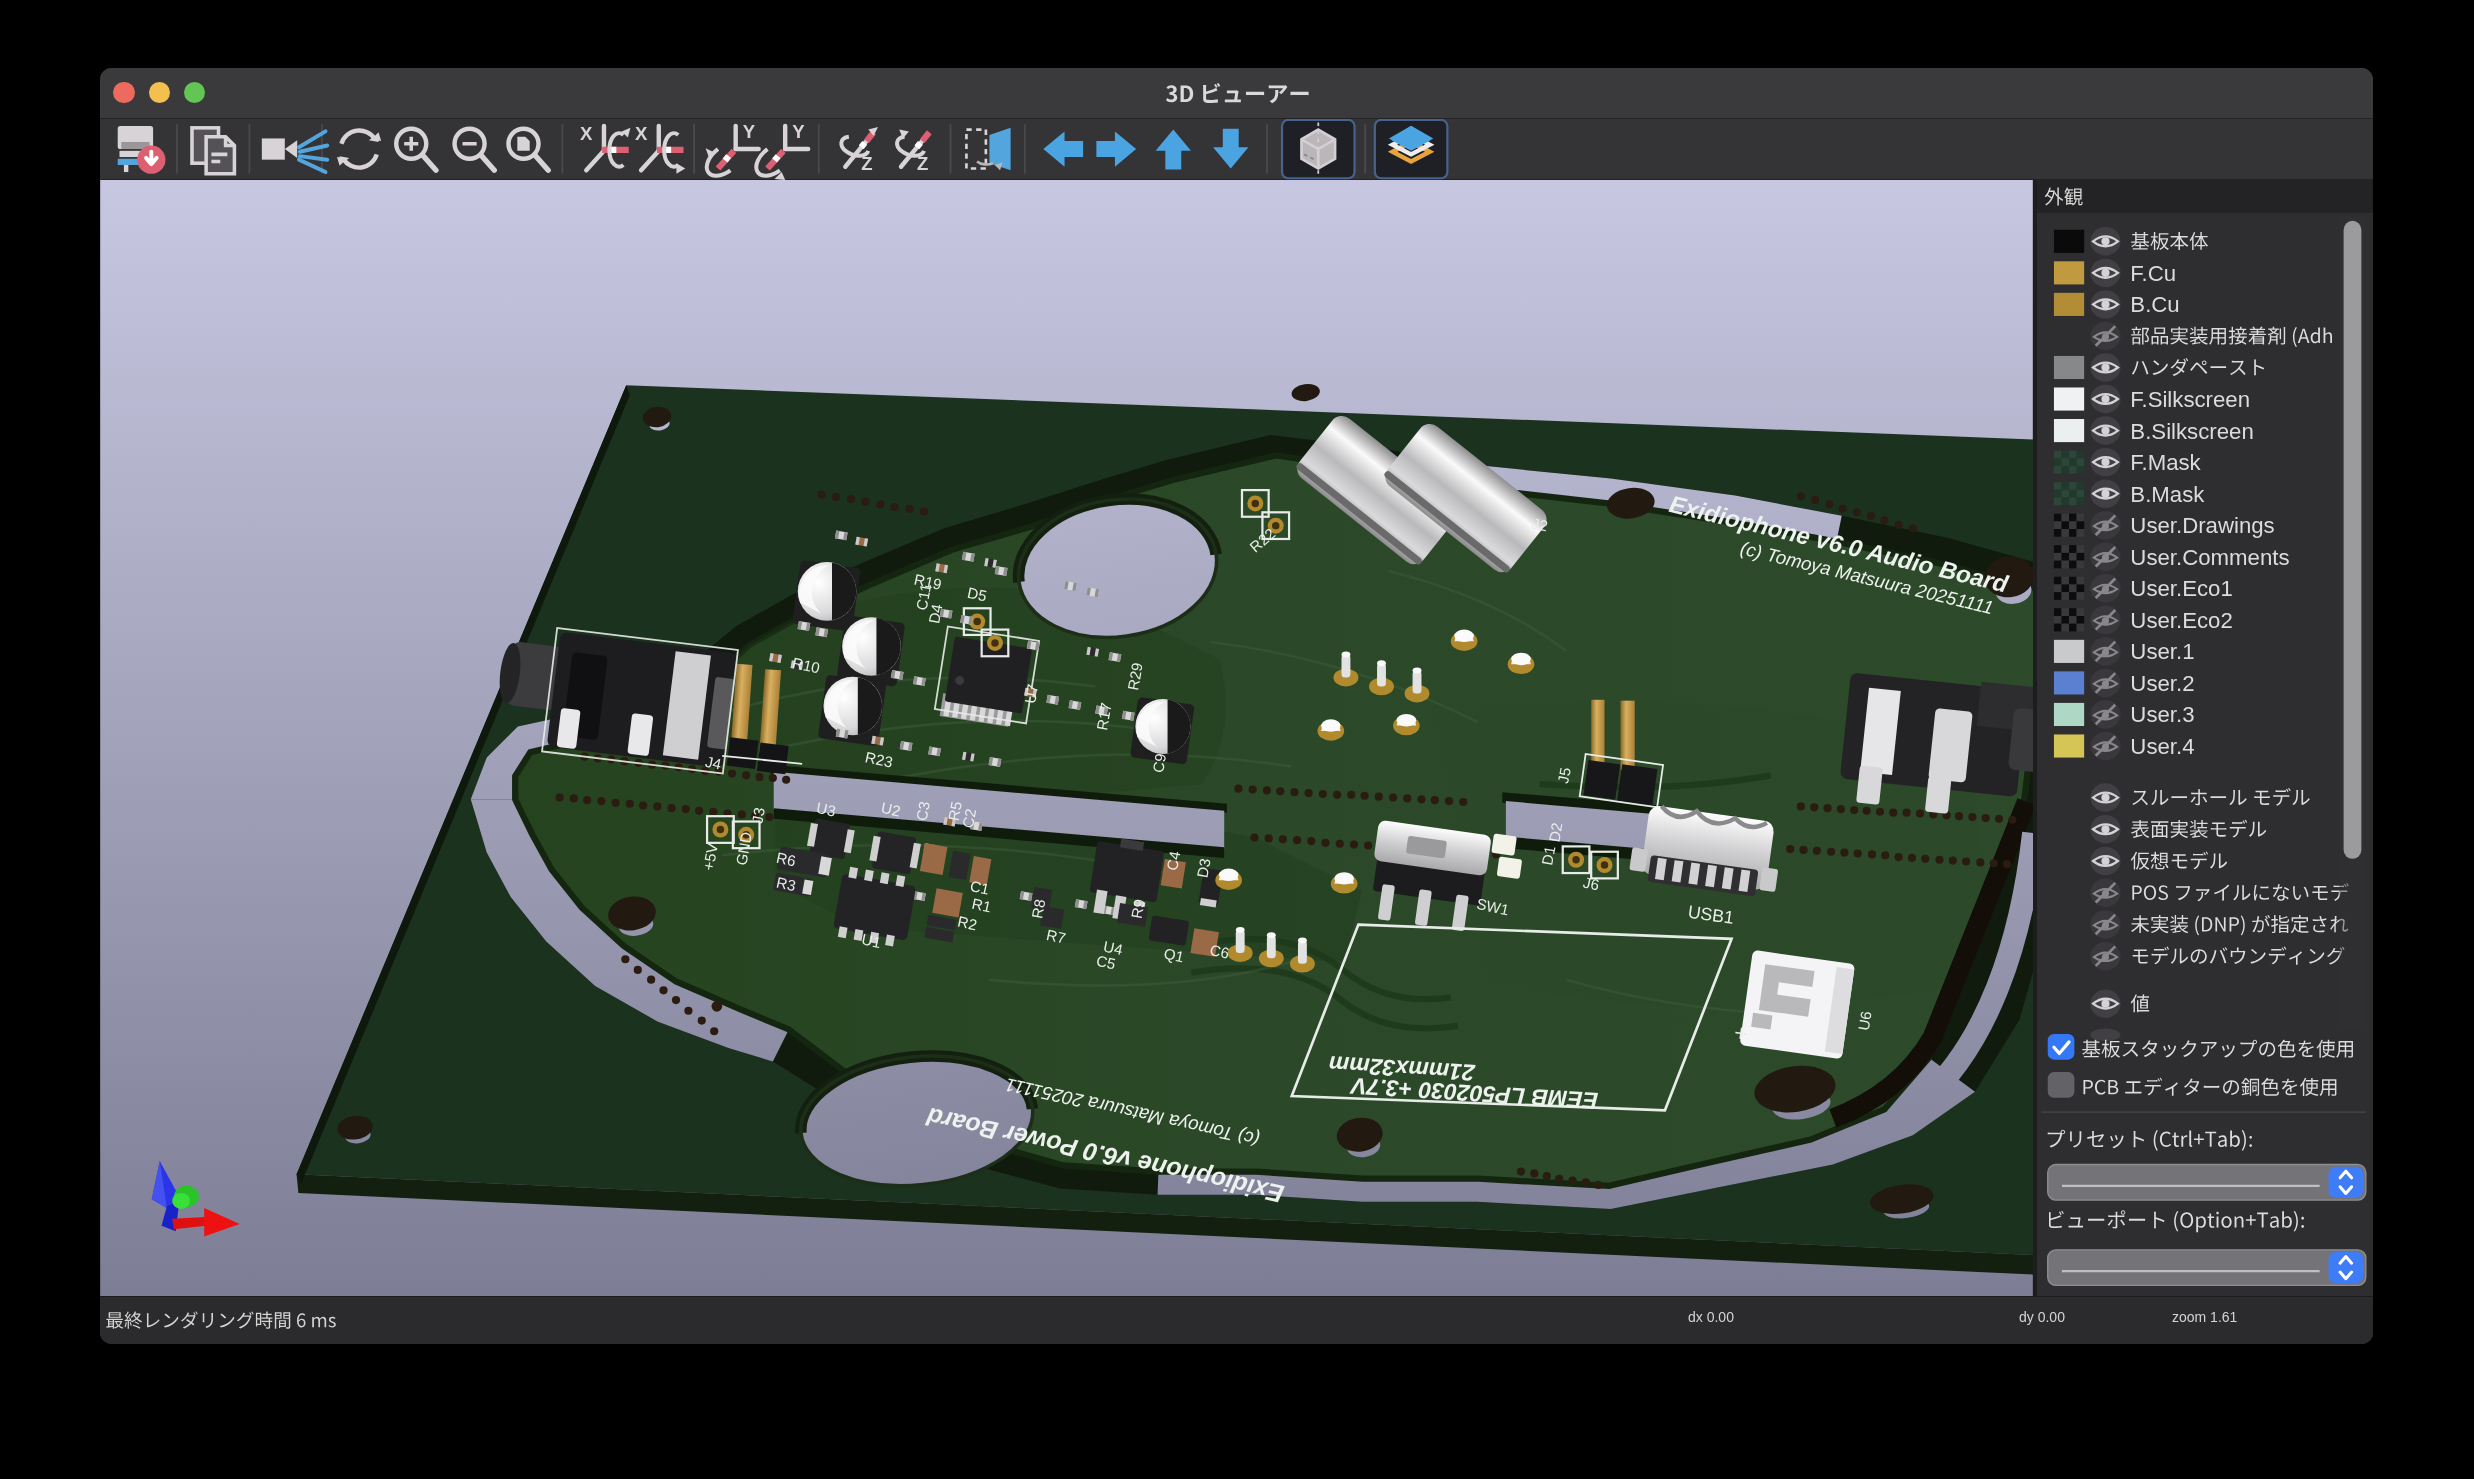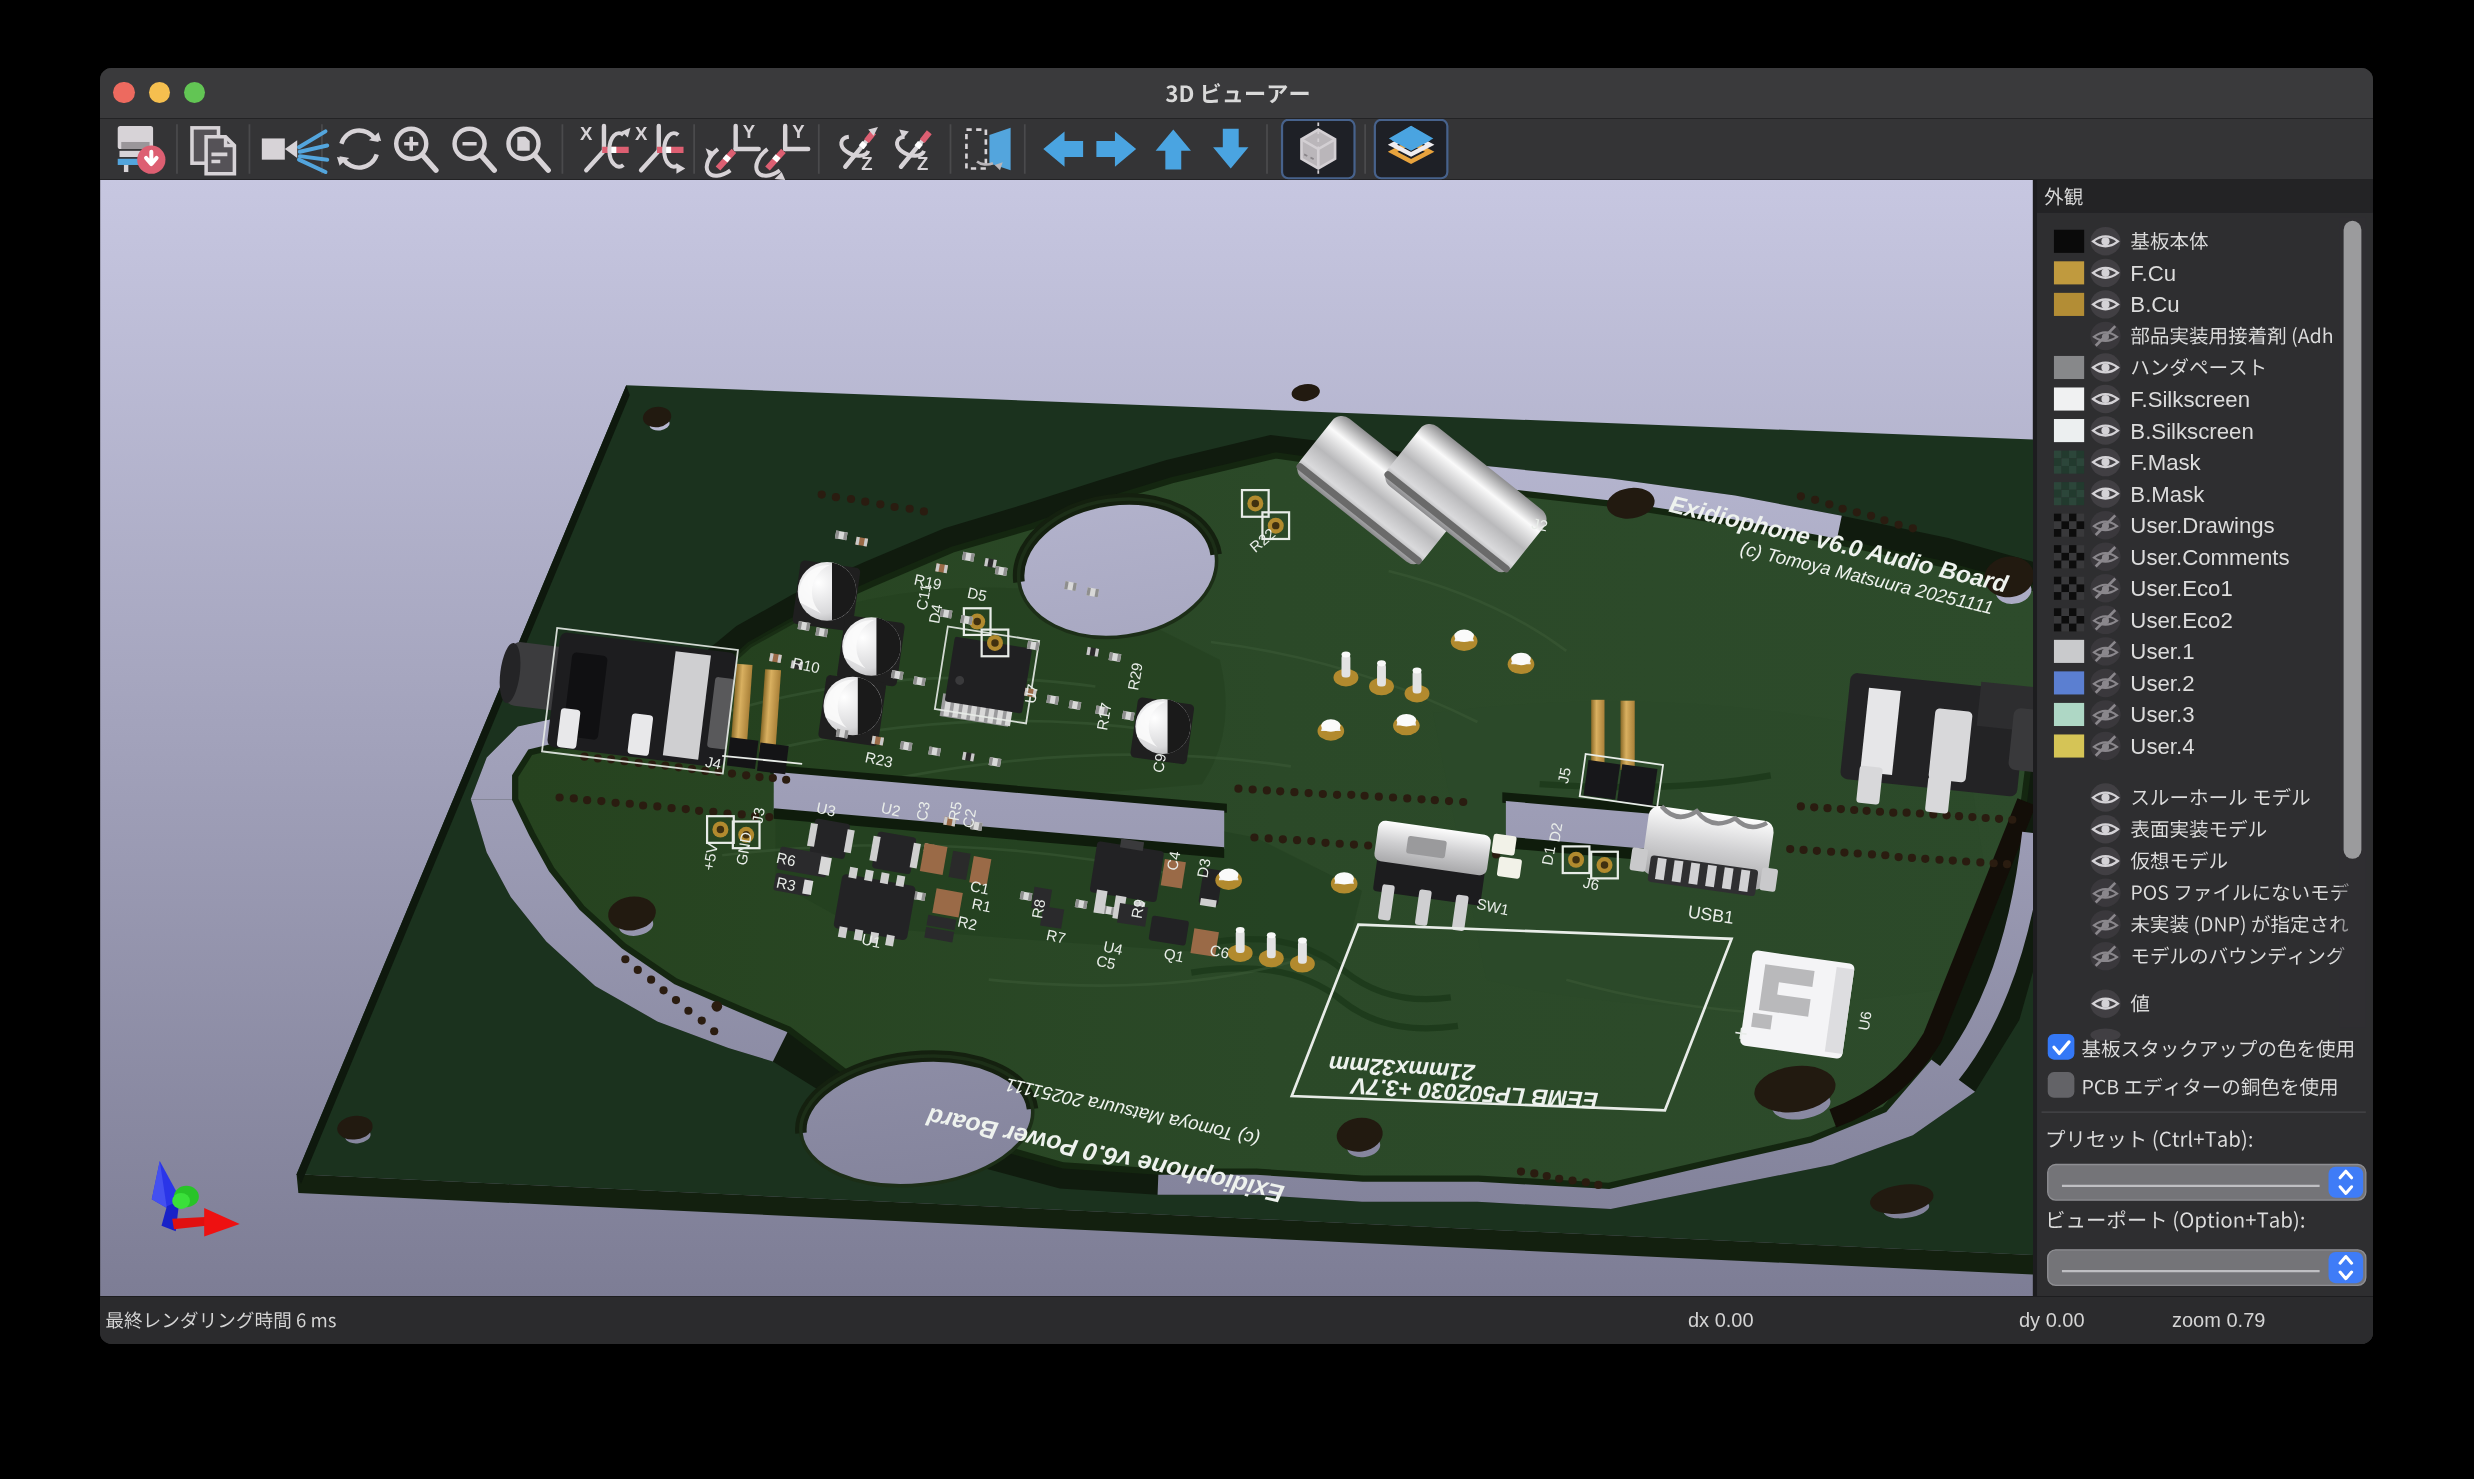--- a/index.html
+++ b/index.html
@@ -1,19 +1,19 @@
 <!DOCTYPE html>
 <html style="font-size:14.2px"><head><meta charset="utf-8"><style>
 *{margin:0;padding:0;box-sizing:border-box}
 body{width:2475px;height:1479px;background:#000;position:relative;font-family:"Liberation Sans",sans-serif;overflow:hidden}
 #win{position:absolute;left:100px;top:68px;width:2273px;height:1276px;background:#2e2e30;border-radius:11.6px;overflow:hidden}
 #title{position:absolute;left:0;top:0;width:100%;height:51px;background:#3a3a3c;border-bottom:0.9px solid #232325}
 #tbar{position:absolute;left:0;top:51px;width:100%;height:61px;background:#343436;border-bottom:0.9px solid #222224}
 #vp{position:absolute;left:0;top:112px;width:1933px;height:1116px}
-#status{position:absolute;left:0;top:1228px;width:100%;height:48px;background:#2b2b2d;border-top:0.9px solid #1d1d1f;color:#d4d4d4;font-size:20px}
+#status{position:absolute;left:0;top:1228px;width:100%;height:48px;background:#2b2b2d;border-top:0.9px solid #1d1d1f;color:#d4d4d4;font-size:14px}
 .tl{position:absolute;top:14.2px;width:21.3px;height:21.3px;border-radius:50%}
 #pdiv{position:absolute;left:1933px;top:112px;width:3.6px;height:1116px;background:#1d1d1f}
 .st{position:absolute;top:11.6px}
 </style></head><body>
 <div id="win">
 <div id="title">
 <div class="tl" style="left:13.3px;background:#ed6a5f"></div>
 <div class="tl" style="left:49px;background:#f5bf4f"></div>
 <div class="tl" style="left:84px;background:#62c554"></div>
 <svg width="356" height="51" style="position:absolute;left:960px;top:0" viewBox="0 0 400 57">
@@ -1164,15 +1164,15 @@
       <rect x="328" y="1206.5" width="39" height="35" rx="8" fill="#3f7cf7"></rect>
       <path d="M341 1219.0 l6.5 -7.5 6.5 7.5 M341 1229.0 l6.5 7.5 6.5 -7.5" fill="none" stroke="#fff" stroke-width="3.4" stroke-linejoin="round" stroke-linecap="round"></path>
 </svg>
 <div id="pdiv"></div>
 <div id="status">
 <svg width="444" height="48" style="position:absolute;left:0;top:0" viewBox="0 0 500 54">
         <path transform="translate(6.0,34.0) scale(0.02100)" d="M250 -635H752V-564H250ZM250 -755H752V-685H250ZM178 -808V-511H827V-808ZM396 -392V-324H214V-392ZM49 -44 56 23 396 -18V80H468V17C483 31 500 57 508 74C578 50 647 15 708 -32C767 18 838 56 918 79C928 62 947 34 963 21C885 1 817 -32 759 -76C825 -138 877 -217 908 -314L862 -333L849 -330H503V-269H590L547 -256C574 -190 611 -130 657 -80C600 -37 534 -5 468 14V-392H940V-455H58V-392H145V-53ZM609 -269H816C790 -213 752 -164 708 -122C666 -164 632 -214 609 -269ZM396 -267V-197H214V-267ZM396 -141V-81L214 -60V-141Z M1564 -264C1634 -235 1721 -184 1767 -148L1813 -200C1766 -235 1680 -283 1609 -312ZM1454 -74C1590 -37 1754 32 1843 85L1887 26C1796 -24 1633 -92 1499 -128ZM1298 -258C1324 -199 1350 -123 1360 -73L1417 -93C1407 -142 1381 -218 1353 -275ZM1091 -268C1079 -180 1059 -91 1025 -30C1042 -24 1071 -10 1085 -1C1117 -65 1142 -162 1155 -257ZM1569 -669H1796C1766 -611 1726 -558 1679 -511C1633 -558 1594 -610 1565 -664ZM1034 -392 1041 -324 1198 -334V82H1265V-338L1344 -343C1351 -323 1357 -305 1361 -289L1408 -310C1421 -296 1435 -278 1441 -265C1524 -301 1606 -352 1679 -416C1753 -347 1837 -290 1924 -253C1935 -272 1957 -300 1974 -315C1887 -347 1802 -399 1729 -463C1798 -533 1856 -616 1895 -712L1849 -739L1835 -736H1611C1629 -767 1644 -798 1658 -828L1584 -840C1546 -749 1473 -634 1366 -550C1382 -540 1406 -518 1418 -502C1458 -535 1493 -571 1523 -609C1554 -558 1590 -510 1630 -466C1564 -410 1489 -364 1412 -332C1396 -385 1361 -458 1325 -515L1272 -493C1289 -466 1305 -435 1319 -403L1170 -397C1238 -485 1314 -602 1371 -697L1308 -726C1281 -672 1245 -608 1205 -546C1190 -566 1169 -589 1147 -612C1184 -667 1227 -747 1261 -813L1195 -840C1174 -784 1138 -709 1106 -653L1076 -679L1038 -629C1084 -588 1136 -531 1167 -487C1145 -453 1122 -421 1101 -394Z M2222 -32 2280 18C2296 8 2311 3 2322 0C2571 -72 2777 -196 2907 -357L2862 -427C2738 -266 2506 -134 2315 -86C2315 -137 2315 -558 2315 -653C2315 -682 2318 -719 2322 -744H2223C2227 -724 2232 -679 2232 -653C2232 -558 2232 -143 2232 -81C2232 -61 2229 -48 2222 -32Z M3227 -733 3170 -672C3244 -622 3369 -515 3419 -463L3482 -526C3426 -582 3298 -686 3227 -733ZM3141 -63 3194 19C3360 -12 3487 -73 3587 -136C3738 -231 3855 -367 3923 -492L3875 -577C3817 -454 3695 -306 3541 -209C3446 -150 3316 -89 3141 -63Z M4875 -846 4822 -824C4850 -786 4883 -730 4905 -686L4958 -710C4940 -747 4901 -810 4875 -846ZM4504 -762 4413 -791C4407 -765 4391 -730 4381 -712C4335 -621 4232 -470 4060 -363L4127 -312C4239 -389 4328 -487 4392 -576H4730C4710 -494 4659 -387 4594 -299C4524 -348 4449 -397 4383 -435L4329 -379C4393 -339 4470 -287 4541 -235C4452 -138 4323 -46 4154 5L4226 68C4395 5 4518 -87 4607 -186C4649 -154 4686 -123 4716 -96L4775 -165C4743 -191 4704 -221 4661 -252C4736 -354 4791 -471 4818 -564C4823 -580 4833 -603 4841 -617L4794 -645L4847 -669C4826 -710 4790 -770 4765 -806L4712 -783C4739 -746 4772 -687 4792 -647L4775 -657C4759 -651 4736 -648 4709 -648H4439L4459 -683C4469 -702 4487 -736 4504 -762Z M5776 -759H5682C5685 -734 5687 -706 5687 -672C5687 -637 5687 -552 5687 -514C5687 -325 5675 -244 5604 -161C5542 -91 5457 -51 5365 -28L5430 41C5503 16 5603 -27 5668 -105C5740 -191 5773 -270 5773 -510C5773 -548 5773 -632 5773 -672C5773 -706 5774 -734 5776 -759ZM5312 -751H5221C5223 -732 5225 -697 5225 -679C5225 -649 5225 -388 5225 -346C5225 -316 5222 -284 5220 -269H5312C5310 -287 5308 -320 5308 -345C5308 -387 5308 -649 5308 -679C5308 -703 5310 -732 5312 -751Z M6227 -733 6170 -672C6244 -622 6369 -515 6419 -463L6482 -526C6426 -582 6298 -686 6227 -733ZM6141 -63 6194 19C6360 -12 6487 -73 6587 -136C6738 -231 6855 -367 6923 -492L6875 -577C6817 -454 6695 -306 6541 -209C6446 -150 6316 -89 6141 -63Z M7765 -800 7712 -777C7739 -740 7773 -679 7793 -639L7847 -663C7826 -704 7790 -764 7765 -800ZM7875 -840 7822 -817C7850 -780 7883 -723 7905 -680L7958 -704C7940 -741 7901 -803 7875 -840ZM7496 -752 7404 -783C7398 -757 7383 -721 7373 -703C7329 -614 7231 -468 7058 -365L7128 -314C7238 -386 7321 -475 7382 -560H7719C7699 -469 7637 -339 7560 -248C7469 -141 7344 -51 7160 3L7233 69C7420 -1 7540 -92 7631 -203C7720 -312 7781 -447 7808 -548C7813 -564 7823 -587 7831 -601L7765 -641C7749 -635 7727 -632 7700 -632H7429L7452 -674C7462 -692 7480 -726 7496 -752Z M8445 -209C8496 -156 8550 -82 8572 -33L8636 -72C8613 -122 8556 -193 8505 -244ZM8631 -841V-721H8421V-654H8631V-527H8379V-459H8763V-346H8384V-279H8763V-10C8763 5 8758 9 8742 9C8726 10 8669 10 8608 8C8619 29 8630 59 8633 79C8714 79 8764 78 8796 66C8827 55 8837 34 8837 -9V-279H8954V-346H8837V-459H8964V-527H8705V-654H8922V-721H8705V-841ZM8291 -416V-185H8146V-416ZM8291 -484H8146V-706H8291ZM8076 -775V-35H8146V-117H8362V-775Z M9615 -169V-72H9380V-169ZM9615 -227H9380V-319H9615ZM9312 -378V38H9380V-13H9685V-378ZM9383 -600V-511H9165V-600ZM9383 -655H9165V-739H9383ZM9840 -600V-510H9615V-600ZM9840 -655H9615V-739H9840ZM9878 -797H9544V-452H9840V-20C9840 -2 9834 3 9817 4C9799 4 9738 5 9677 3C9688 24 9699 59 9703 80C9786 80 9840 79 9872 66C9905 53 9916 29 9916 -19V-797ZM9090 -797V81H9165V-454H9453V-797Z M10525 13C10639 13 10736 -83 10736 -225C10736 -379 10656 -455 10532 -455C10475 -455 10411 -422 10366 -367C10370 -594 10453 -671 10555 -671C10599 -671 10643 -649 10671 -615L10723 -671C10682 -715 10627 -746 10551 -746C10409 -746 10280 -637 10280 -350C10280 -108 10385 13 10525 13ZM10368 -294C10416 -362 10472 -387 10517 -387C10606 -387 10649 -324 10649 -225C10649 -125 10595 -59 10525 -59C10433 -59 10378 -142 10368 -294Z M11095 0H11187V-394C11236 -450 11282 -477 11323 -477C11392 -477 11424 -434 11424 -332V0H11515V-394C11566 -450 11610 -477 11652 -477C11721 -477 11753 -434 11753 -332V0H11844V-344C11844 -482 11791 -557 11680 -557C11613 -557 11557 -514 11500 -453C11478 -517 11434 -557 11350 -557C11285 -557 11229 -516 11181 -464H11179L11170 -543H11095Z M12163 13C12291 13 12360 -60 12360 -148C12360 -251 12274 -283 12195 -313C12134 -336 12078 -356 12078 -407C12078 -450 12110 -486 12179 -486C12227 -486 12265 -465 12302 -438L12346 -495C12305 -529 12245 -557 12178 -557C12059 -557 11991 -489 11991 -403C11991 -310 12073 -274 12149 -246C12209 -224 12273 -198 12273 -143C12273 -96 12238 -58 12166 -58C12101 -58 12053 -84 12005 -123L11961 -62C12012 -19 12086 13 12163 13Z" fill="#d4d4d4"></path>
       </svg>
 <span class="st" style="left:1588px">dx 0.00</span>
 <span class="st" style="left:1919px">dy 0.00</span>
-<span class="st" style="left:2072px">zoom 0.79</span>
+<span class="st" style="left:2072px">zoom 1.61</span>
 </div>
 </div>
 
 </body></html>

